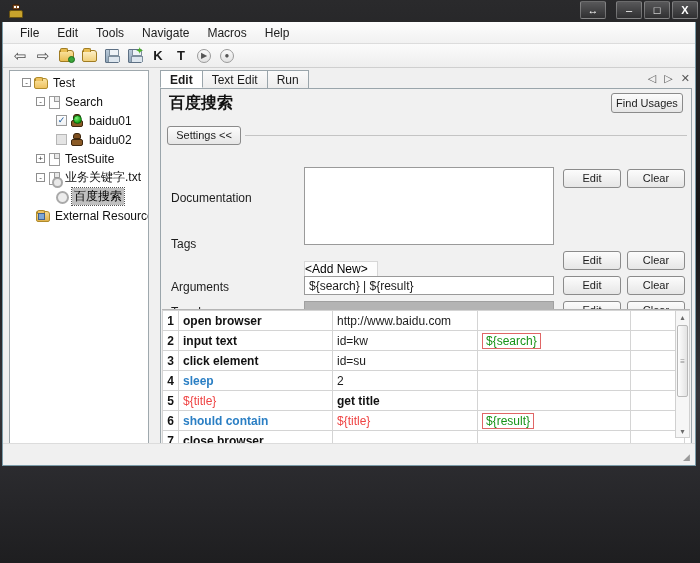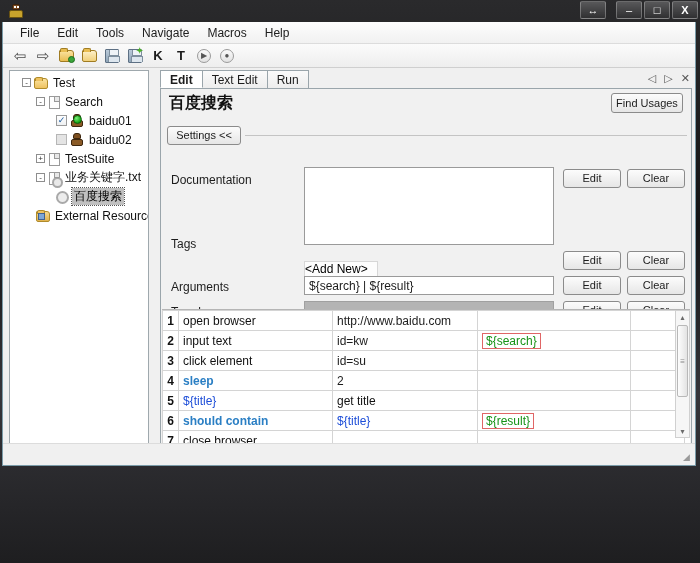--- a/index.html
+++ b/index.html
@@ -320,23 +320,23 @@
   }
   td.rownum {
     width: 16px; text-align: center; font-weight: bold; font-size: 11px;
     background: linear-gradient(180deg,#fcfcfc,#f0f0f0);
     border-right: 1px solid #bdbdbd; color: #111; padding: 0;
   }
   td.c1 { width: 154px; }
   td.c2 { width: 145px; }
   td.c3 { width: 153px; }
   td.c4 { width: 54px; }
-  .kw { font-weight: normal; color: #111; }
+  .kw { font-weight: bold; color: #111; }
   .blue { color: #2b7fc4; font-weight: bold; }
-  .green { color: #1d4ed8; }
+  .green { color: #ef4444; }
   .plain { color: #1c1c1c; }
   .varbox {
     display: inline-block; border: 1px solid #e06666; padding: 0 3px;
     color: #179317;
   }
   td.sel-light { background: #f3f3f3; }
   td.sel-dark  { background: #b6b6b6; }
 
   .vscroll {
     position: absolute; right: 1px; top: 221px; width: 15px; height: 128px;
@@ -543,21 +543,21 @@
           <div class="kw-head">
             <div class="kw-title">百度搜索</div>
             <div class="btn btn-findusages">Find Usages</div>
           </div>
 
           <div class="settings-row">
             <div class="btn btn-settings">Settings &lt;&lt;</div>
             <div class="settings-line"></div>
           </div>
 
-          <div class="field-label" style="left:10px; top:84px;">Documentation</div>
+          <div class="field-label" style="left:10px; top:102px;">Documentation</div>
           <div class="field-box" style="left:143px; top:78px; width:250px; height:78px;">
             <div class="txt"></div>
           </div>
           <div class="btn btn-edit" style="left:402px; top:80px;">Edit</div>
           <div class="btn btn-clear" style="left:466px; top:80px;">Clear</div>
 
           <div class="field-label" style="left:10px; top:148px;">Tags</div>
           <div class="tags-box" style="left:143px; top:172px; width:74px; height:18px;">
             <div class="txt ph">&lt;Add New&gt;</div>
           </div>

